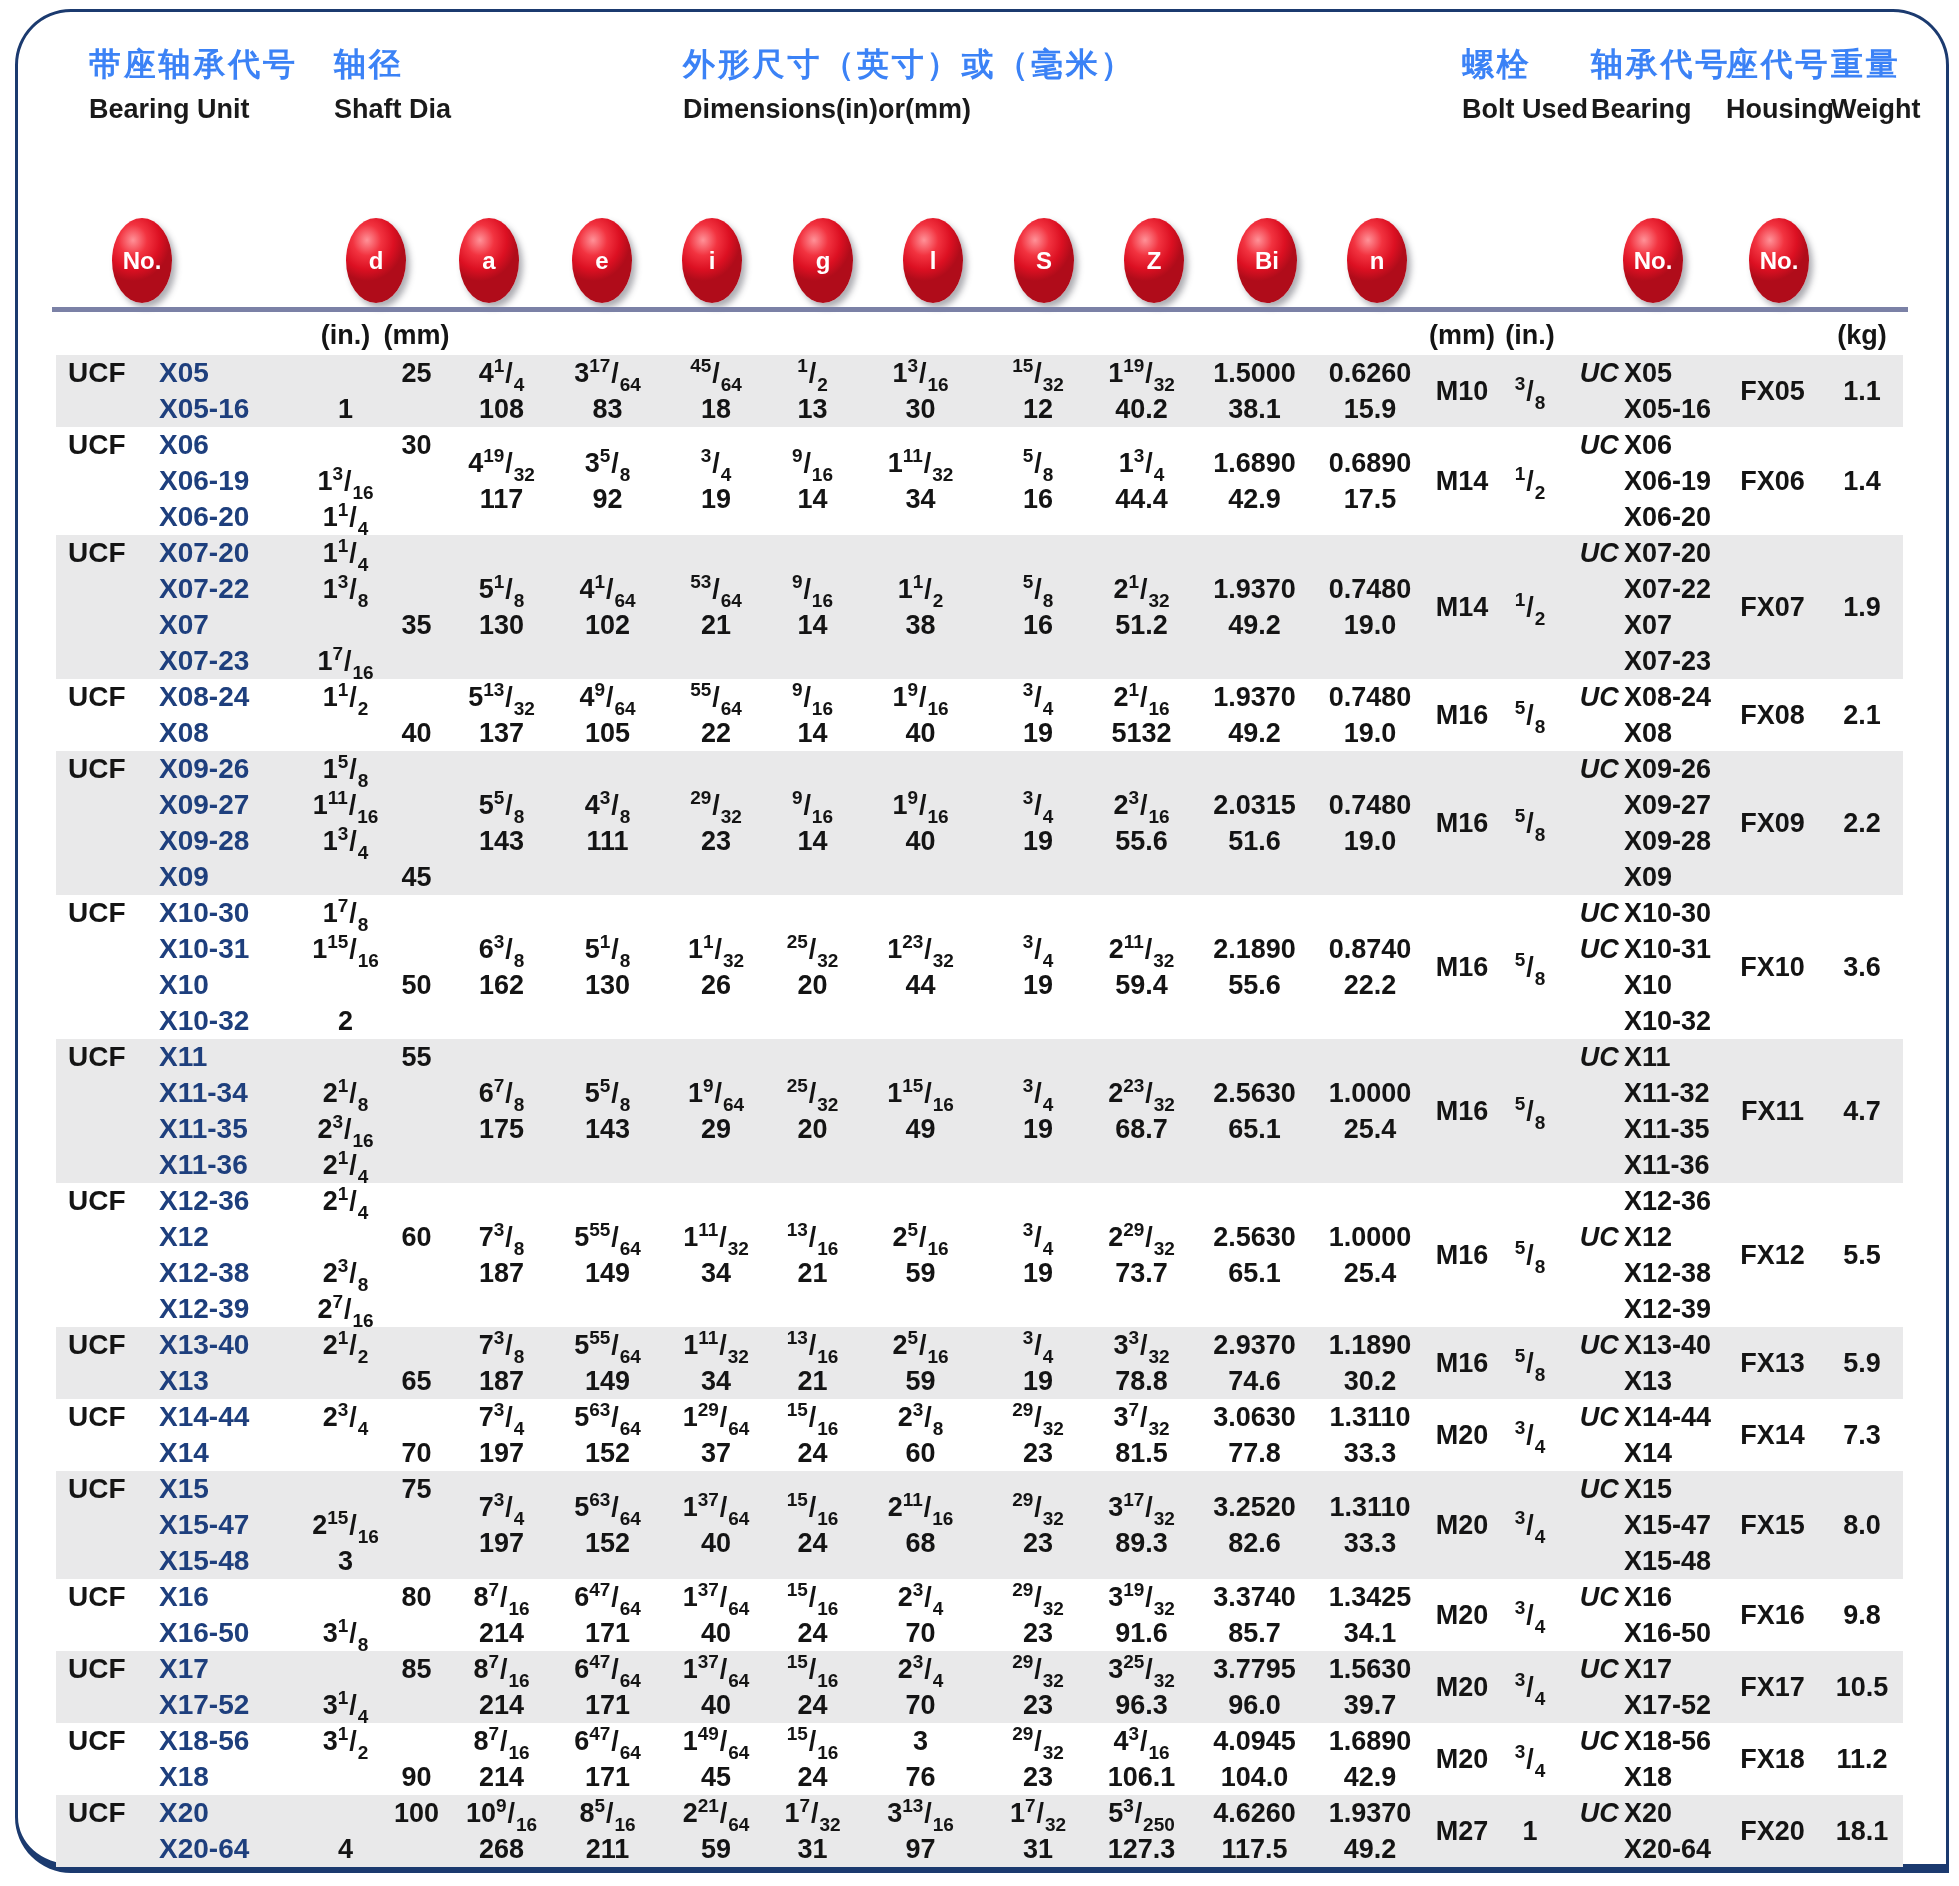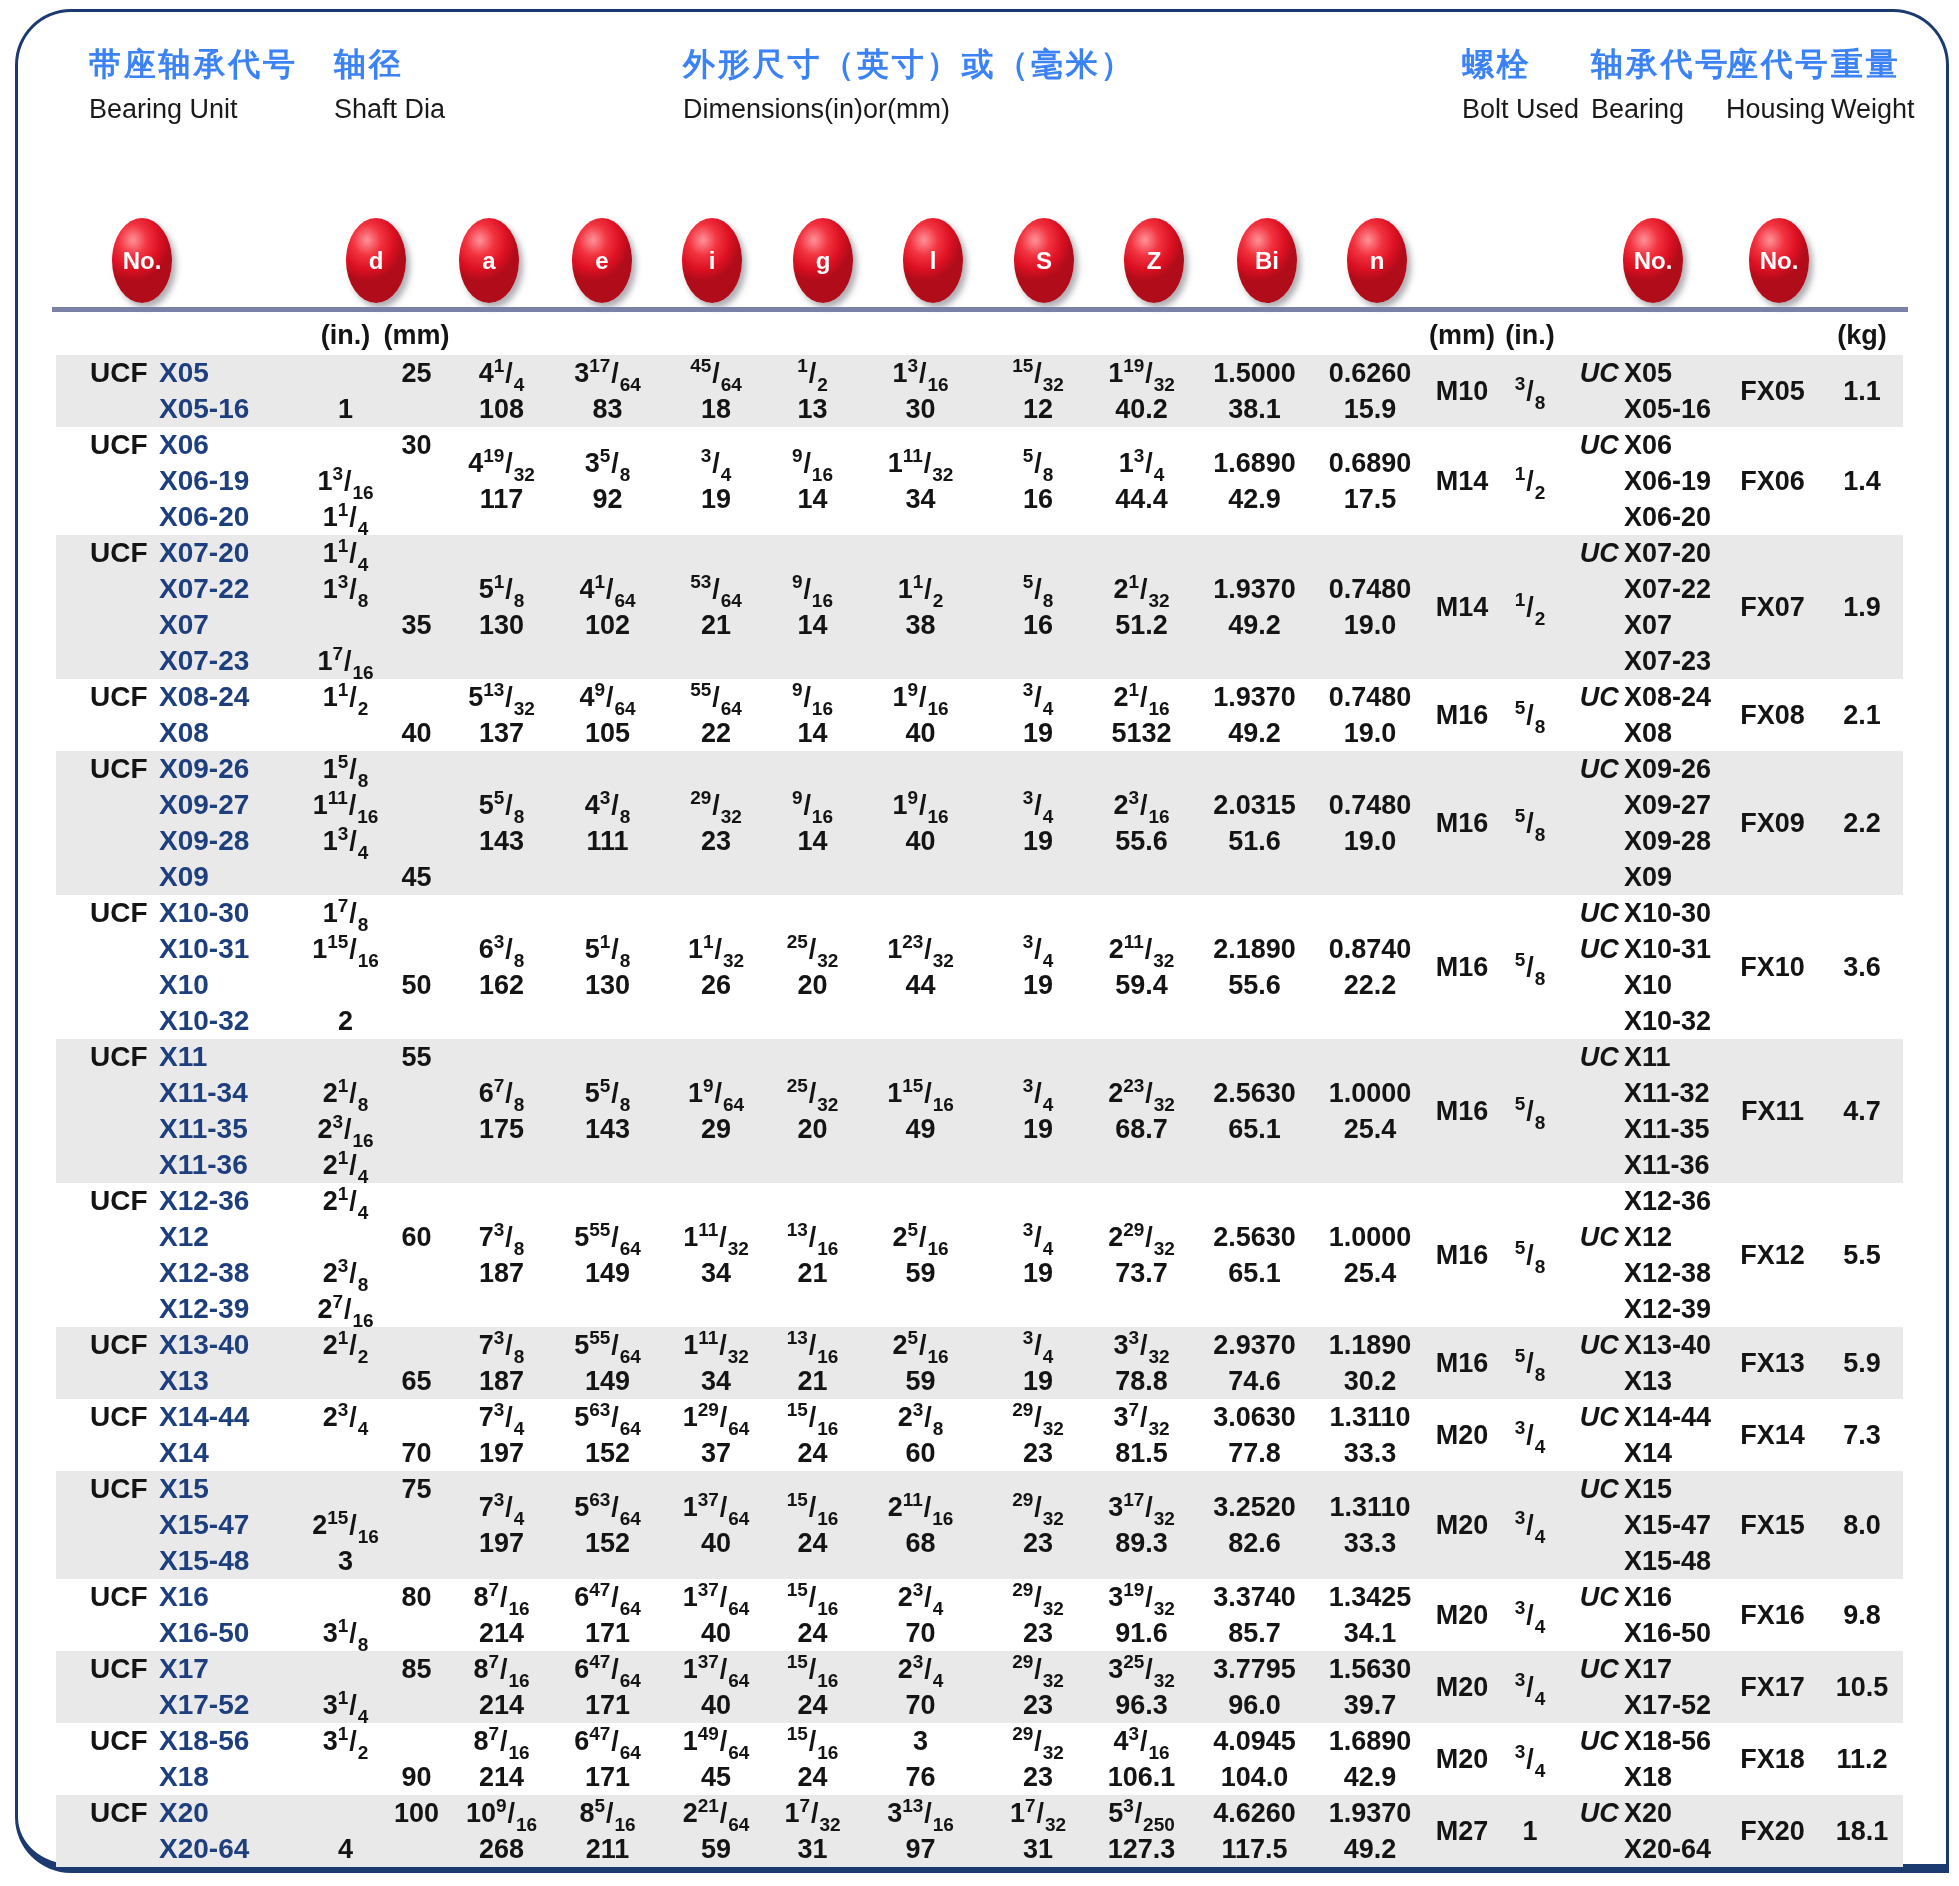--- a/index.html
+++ b/index.html
@@ -9,21 +9,21 @@
   }
   
   .frame{
     position:absolute;left:15px;top:9.4px;right:11.3px;bottom:13px;
     border:3.8px solid #1b3a6f;border-bottom-width:9.4px;
     border-radius:56px 56px 0 56px;pointer-events:none;
   }
   
   .hdr{position:absolute;top:43px;white-space:nowrap;}
   .hdr .zh{font-size:32px;font-weight:700;letter-spacing:2.8px;color:#3b82f6;}
-  .hdr .en{font-size:27px;font-weight:400;color:#1a1a1a;margin-top:6.6px;}
+  .hdr .en{font-size:27px;font-weight:700;color:#1a1a1a;margin-top:6.6px;}
   
   #badges{position:absolute;left:0;top:0;width:100%;height:0;}
   .badge{
     position:absolute;top:218px;width:60px;height:85px;border-radius:50%;
     background:radial-gradient(ellipse 62% 48% at 35% 26%, #ff9298 0%, #f23340 38%, #dc1022 72%, #b00c1a 100%);
     box-shadow:3.8px 4.7px 6.6px rgba(70,70,85,.45);
     display:flex;align-items:center;justify-content:center;
     color:#fff;font-size:24px;font-weight:700;
   }
   .rule{position:absolute;left:52px;top:307px;width:1856px;height:4.7px;background:#7b81a6;}
@@ -33,21 +33,21 @@
     display:grid;
     grid-template-columns:254px 71px 71px 99px 113px 104px 89px 127px 108px 99px 127px 104px 80px 56px 165px 99px 80px;
   }
   .units-row{height:40px;}
   .uc{font-size:27px;font-weight:700;text-align:center;line-height:40px;white-space:nowrap;}
   .group.shaded{background:#e9e9ea;}
   .ln{height:36px;line-height:36px;white-space:nowrap;}
   .c{text-align:center;font-size:27px;font-weight:700;}
   .stack{display:flex;flex-direction:column;justify-content:center;}
   .unit{text-align:left;font-size:28px;}
-  .uprefix{display:inline-block;width:103px;padding-left:34px;box-sizing:border-box;color:#141414;}
+  .uprefix{display:inline-block;width:103px;padding-left:12px;box-sizing:border-box;color:#141414;}
   .model{color:#1e3f7d;}
   .bearing{text-align:left;font-size:27px;font-weight:700;}
   .bprefix{display:inline-block;width:66px;padding-left:21.7px;box-sizing:border-box;font-style:italic;}
   sup{font-size:19px;font-weight:700;position:relative;top:-10.4px;vertical-align:baseline;margin-right:0.9px;}
   sub{font-size:19px;font-weight:700;position:relative;top:8.5px;vertical-align:baseline;margin-left:0.9px;}
 </style>
 </head>
 <body>
 
 <div class="frame"></div>

